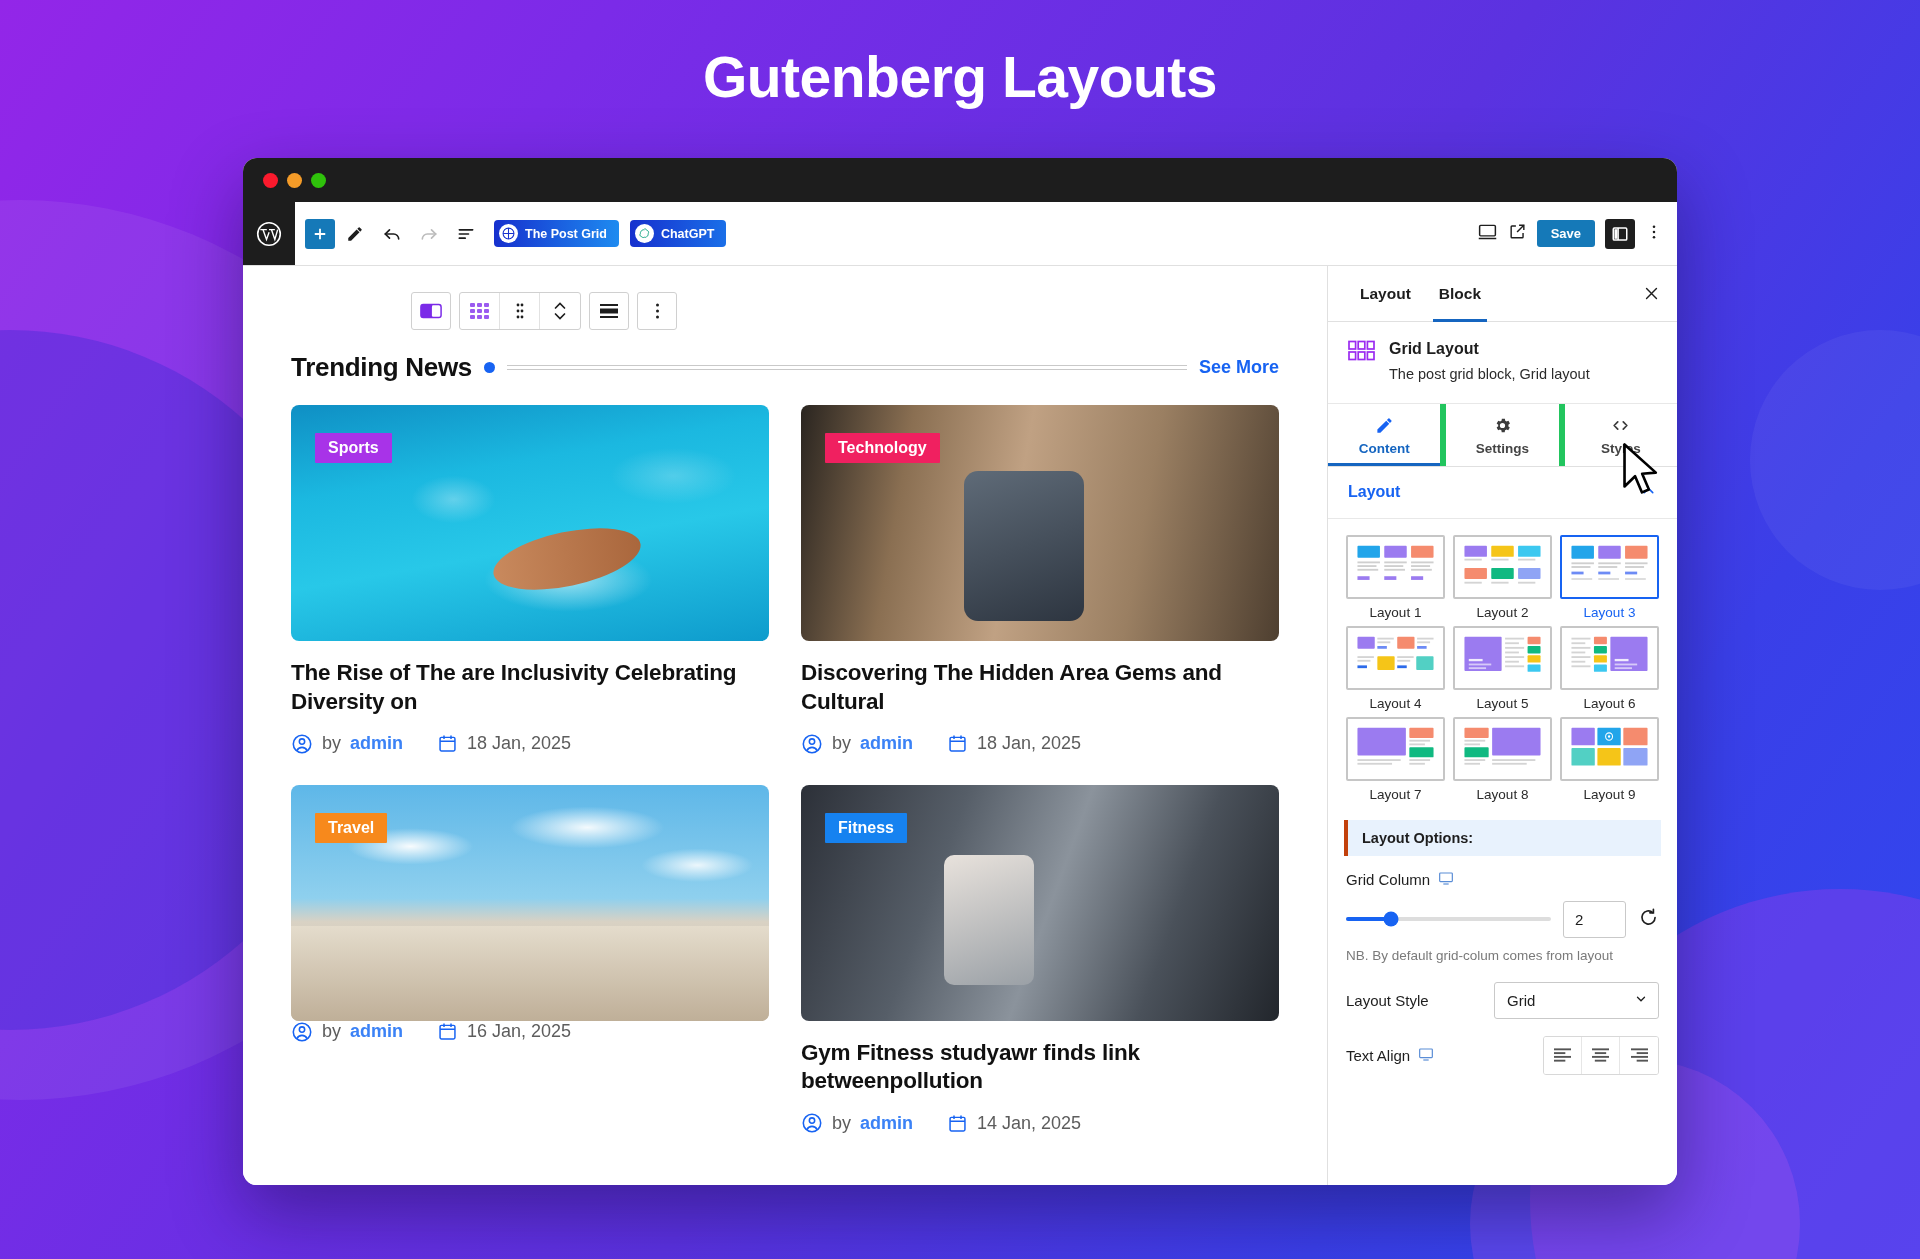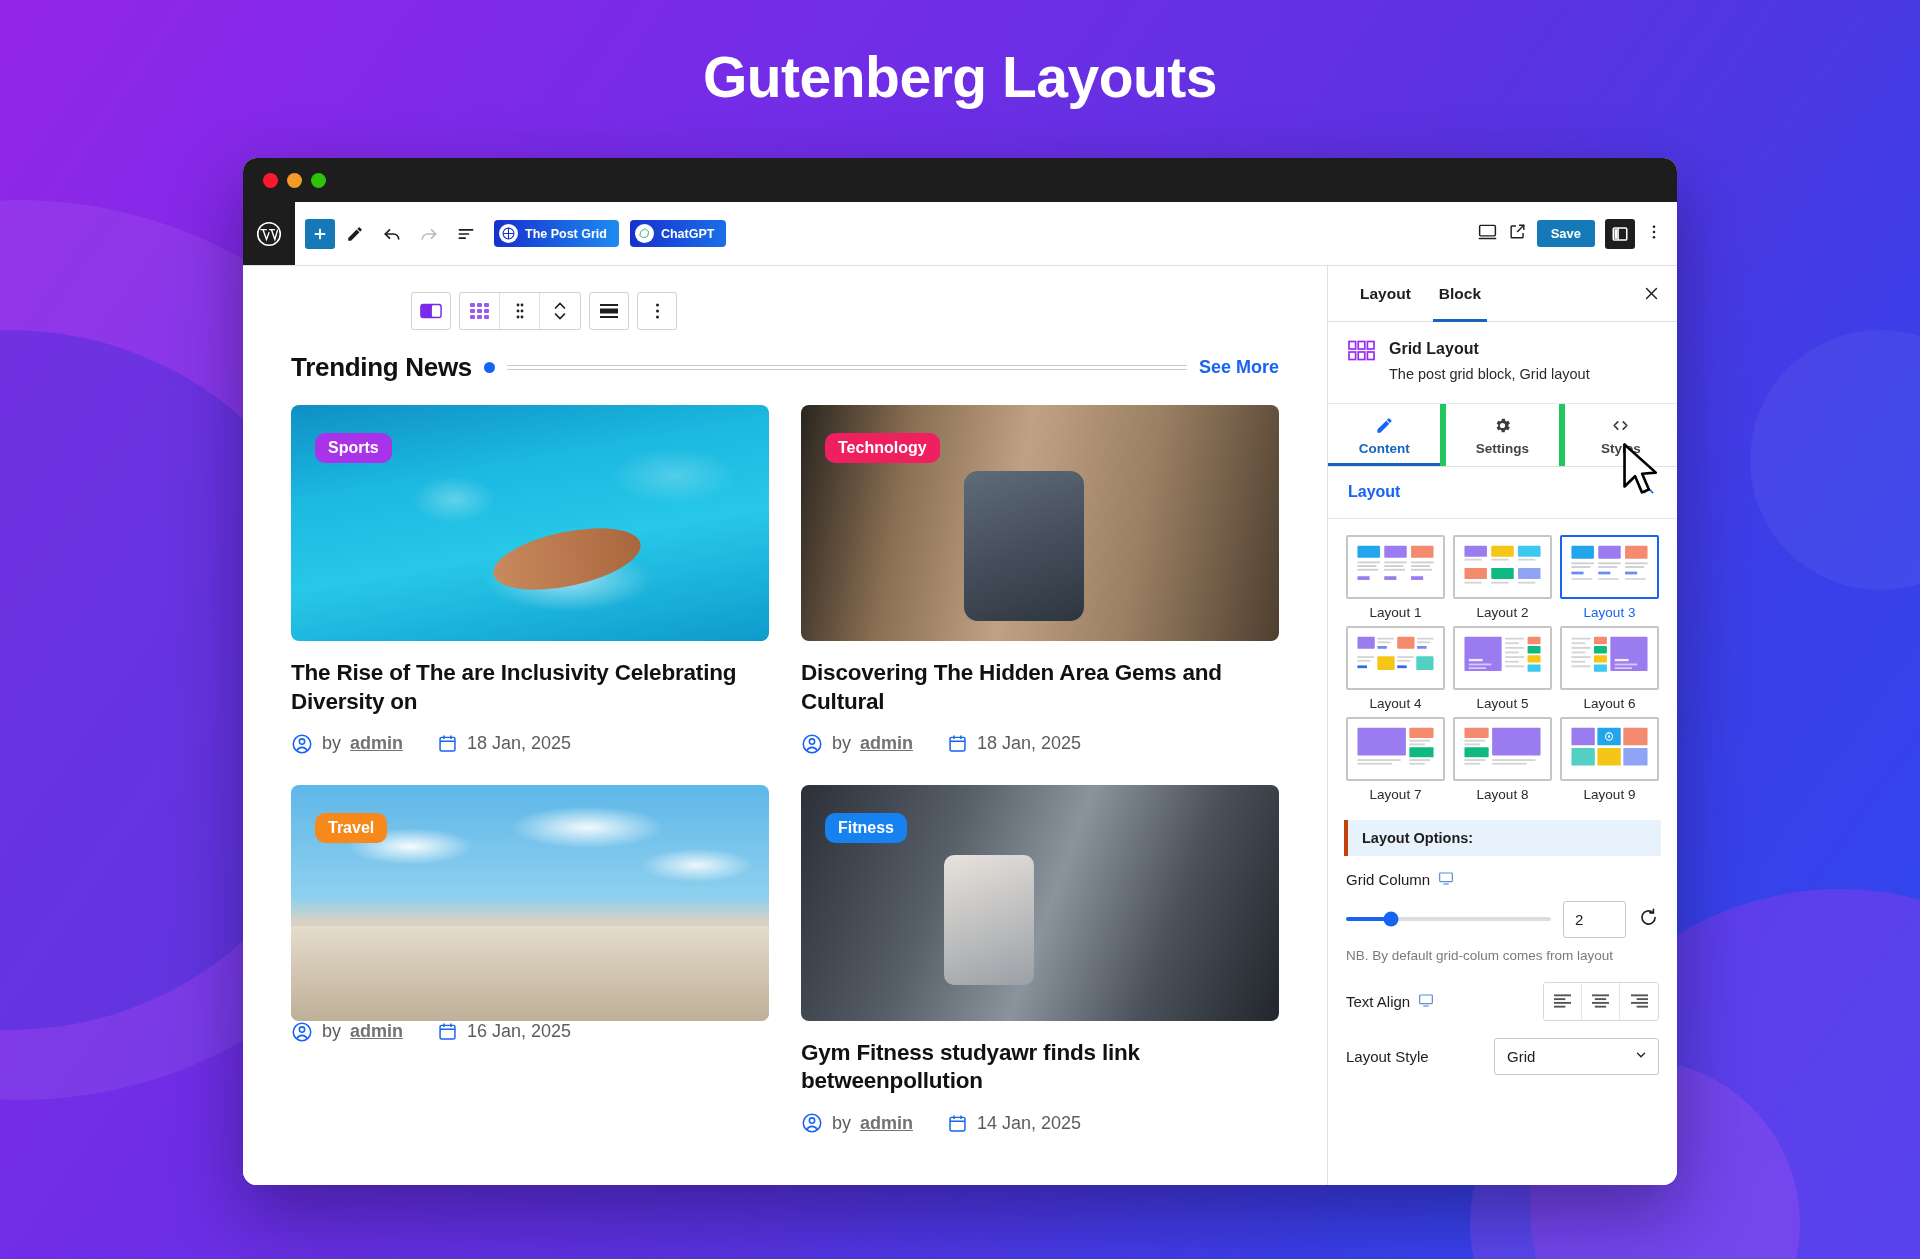--- a/index.html
+++ b/index.html
@@ -68,25 +68,25 @@
   .sect-title { font-size: 26px; font-weight: 700; color: #111; letter-spacing: -0.3px; }
   .sect-dot { width: 11px; height: 11px; border-radius: 50%; background: #1763F2; flex: none; }
   .sect-rule { flex: 1; height: 5px; border-top: 1px solid #c9c9c9; border-bottom: 1px solid #c9c9c9; }
   .see-more { color: #1763F2; font-size: 18px; font-weight: 700; white-space: nowrap; }
 
   
   .pgrid { display: grid; grid-template-columns: 1fr 1fr; gap: 30px 32px; }
   .pcard { display: flex; flex-direction: column; }
   .pthumb { height: 236px; border-radius: 8px; position: relative; overflow: hidden; }
   .badge { position: absolute; left: 24px; top: 28px; color: #fff; font-size: 16px; font-weight: 600;
-           padding: 6px 13px; border-radius: 10px; }
+           padding: 6px 13px; border-radius: 1px; }
   .ptitle { font-size: 22.5px; font-weight: 700; color: #111; line-height: 1.28; margin: 18px 0 16px; letter-spacing: -0.2px; }
   .pmeta { display: flex; align-items: center; gap: 34px; }
   .meta { display: flex; align-items: center; gap: 9px; font-size: 18px; color: #5d5d5d; }
-  .meta b { color: #737373; font-weight: 600; text-decoration: underline; }
+  .meta b { color: #3b82f6; font-weight: 600; }
 
   
   .art-swim { background:
       radial-gradient(ellipse 120px 46px at 58% 74%, rgba(255,255,255,.55), transparent 70%),
       radial-gradient(ellipse 60px 34px at 34% 40%, rgba(255,255,255,.30), transparent 70%),
       radial-gradient(ellipse 90px 40px at 80% 30%, rgba(255,255,255,.22), transparent 70%),
       linear-gradient(170deg,#0F8FC4 0%,#1BB8E0 30%,#28C8E8 58%,#0E9BCC 100%); }
   .art-swim::after { content:''; position:absolute; left:42%; top:54%; width:150px; height:54px; border-radius:50%;
       background: linear-gradient(95deg,#C98A5E,#A9663C); transform: rotate(-12deg); }
   .art-vr { background: linear-gradient(100deg,#2A2520 0%,#8A6F52 22%,#C0A183 45%,#9A7F62 70%,#4E3F30 100%); }
@@ -705,20 +705,32 @@
               <svg width="21" height="21" viewBox="0 0 24 24" fill="none" stroke="#1e1e1e" stroke-width="1.9" stroke-linecap="round">
                   <path d="M19.5 12a7.5 7.5 0 11-2.6-5.7"></path>
                   <path d="M17.6 2.6v4.1h-4.1"></path>
                 </svg>
             </span>
           </div>
           <div class="nb-note">NB. By default grid-colum comes from layout</div>
         </div>
 
         <div class="row2">
+          <span class="lbl">Layout Style</span>
+          <div class="select">
+            <span>Grid</span>
+            <span>
+              <svg width="14" height="14" viewBox="0 0 24 24" fill="none" stroke="#1e1e1e" stroke-width="2.2" stroke-linecap="round">
+                  <path d="M6 9l6 6 6-6"></path>
+                </svg>
+            </span>
+          </div>
+        </div>
+
+        <div class="row2">
           <span class="lbl">
             <span>Text Align</span>
             <span>
               <svg width="16" height="16" viewBox="0 0 24 24" fill="none" stroke="#5A8DD6" stroke-width="1.8">
                   <rect x="2.5" y="4.5" width="19" height="13" rx="1.2"></rect>
                   <path d="M8 21h8"></path>
                 </svg>
             </span>
           </span>
           <div class="align-group">
@@ -742,32 +754,20 @@
               <svg width="17" height="14" viewBox="0 0 18 14" fill="#555">
                   <rect x="0" y="0" width="18" height="2"></rect>
                   <rect x="6" y="4" width="12" height="2"></rect>
                   <rect x="0" y="8" width="18" height="2"></rect>
                   <rect x="6" y="12" width="12" height="2"></rect>
                 </svg>
             </div>
           </div>
         </div>
 
-        <div class="row2">
-          <span class="lbl">Layout Style</span>
-          <div class="select">
-            <span>Grid</span>
-            <span>
-              <svg width="14" height="14" viewBox="0 0 24 24" fill="none" stroke="#1e1e1e" stroke-width="2.2" stroke-linecap="round">
-                  <path d="M6 9l6 6 6-6"></path>
-                </svg>
-            </span>
-          </div>
-        </div>
-
       </div>
 
       <svg class="cursor" viewBox="0 0 24 34">
         <path d="M2 1.5L2 27 8.4 20.8 12.6 30.6 16.8 28.8 12.7 19.3 21 18.6z" fill="#fff" stroke="#000" stroke-width="1.6" stroke-linejoin="round"></path>
       </svg>
 
     </div>
   </div>
 </div>
 

